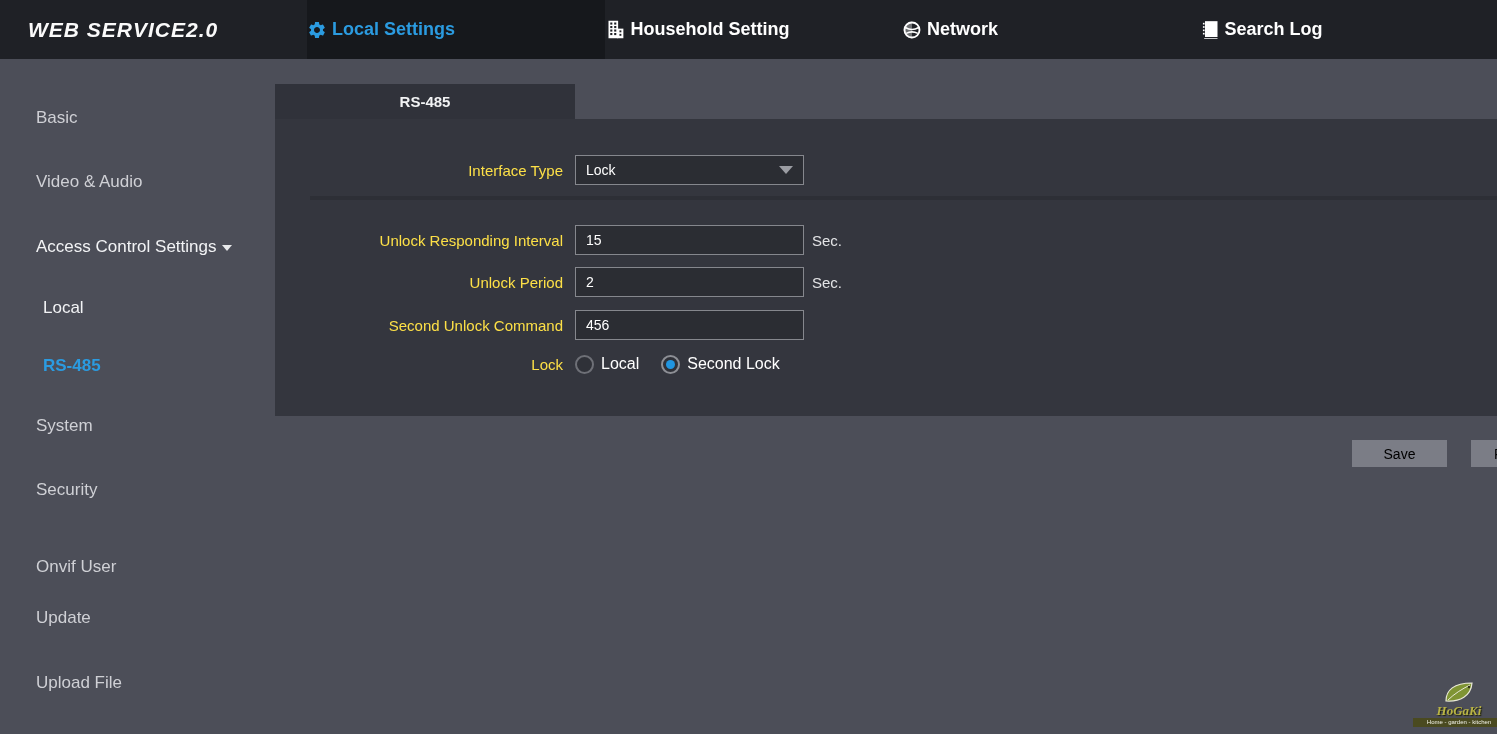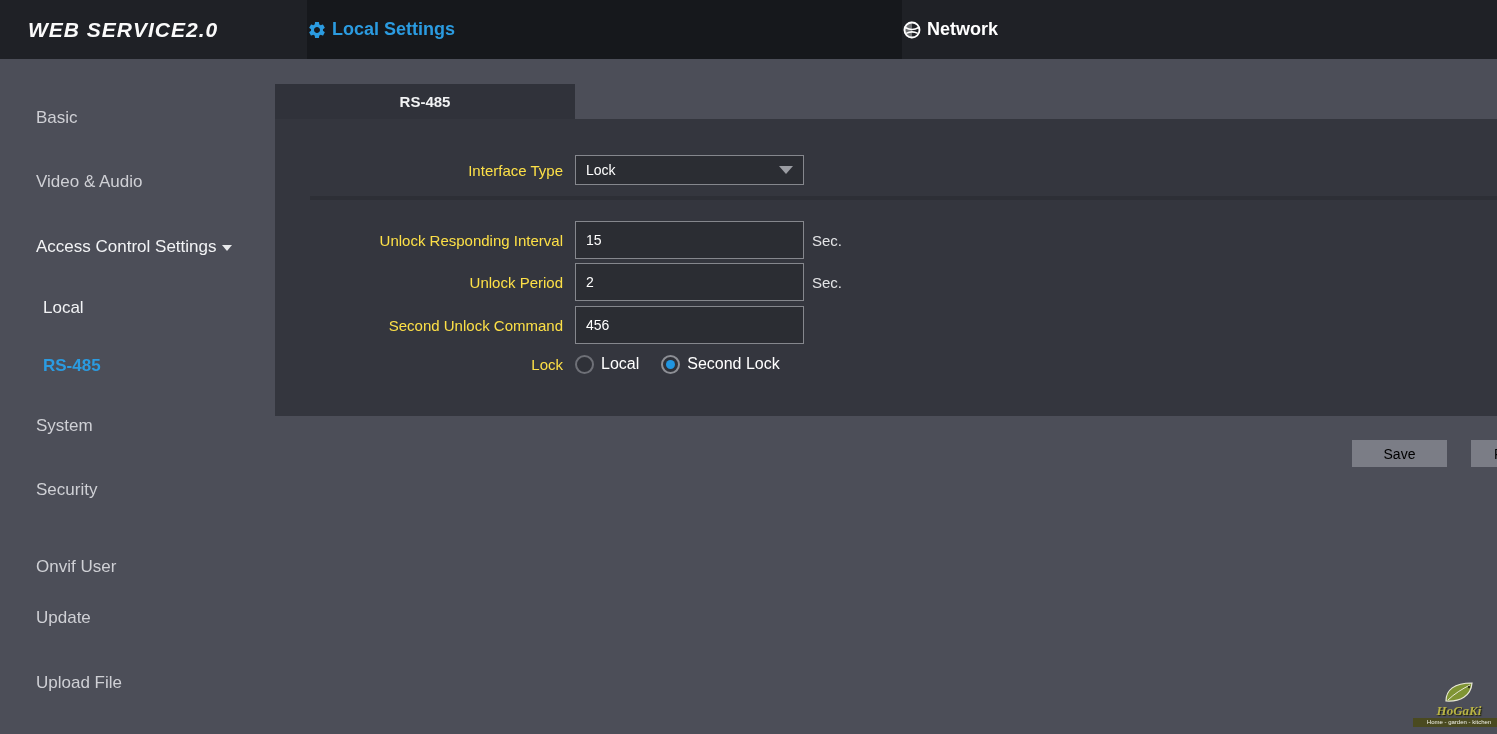--- a/index.html
+++ b/index.html
@@ -49,21 +49,21 @@
   }
   .frow .fgap{width:12px;flex:none;}
   .select-box{
     width:229px;height:30px;box-sizing:border-box;background:#2b2d33;border:1px solid #85878d;
     color:#ffffff;font-size:14px;display:flex;align-items:center;justify-content:space-between;
     padding:0 10px;cursor:pointer;flex:none;
   }
   .tri{width:0;height:0;border-left:7px solid transparent;border-right:7px solid transparent;
     border-top:8px solid #9b9da3;}
   .text-input{
-    width:229px;height:38px;box-sizing:border-box;background:#2b2d33;border:1px solid #85878d;
+    width:229px;height:30px;box-sizing:border-box;background:#2b2d33;border:1px solid #85878d;
     color:#ffffff;font-size:14px;padding:4px 10px;outline:none;flex:none;
     font-family:"Liberation Sans", sans-serif;
   }
   .unit{margin-left:8px;color:#e3e4e6;font-size:15px;}
   .radio-group{display:flex;align-items:center;gap:22px;}
   .radio-opt{display:flex;align-items:center;gap:7px;cursor:pointer;}
   .radio{
     width:19px;height:19px;border-radius:50%;box-sizing:border-box;
     border:2px solid #6e7077;background:#2f3138;position:relative;flex:none;
   }
@@ -102,33 +102,69 @@
 
     <div class="nav-tab active">
       <span class="icon">
         <svg width="20" height="20" viewBox="0 0 24 24" fill="currentColor">
             <path d="M19.14,12.94c0.04-0.3,0.06-0.61,0.06-0.94c0-0.32-0.02-0.64-0.07-0.94l2.03-1.58c0.18-0.14,0.23-0.41,0.12-0.61l-1.92-3.32c-0.12-0.22-0.37-0.29-0.59-0.22l-2.39,0.96c-0.5-0.38-1.03-0.7-1.62-0.94L14.4,2.81c-0.04-0.24-0.24-0.41-0.48-0.41h-3.84c-0.24,0-0.43,0.17-0.47,0.41L9.25,5.35C8.66,5.59,8.12,5.92,7.63,6.29L5.24,5.33c-0.22-0.08-0.47,0-0.59,0.22L2.74,8.87C2.62,9.08,2.66,9.34,2.86,9.48l2.03,1.58C4.84,11.36,4.8,11.69,4.8,12s0.02,0.64,0.07,0.94l-2.03,1.58c-0.18,0.14-0.23,0.41-0.12,0.61l1.92,3.32c0.12,0.22,0.37,0.29,0.59,0.22l2.39-0.96c0.5,0.38,1.03,0.7,1.62,0.94l0.36,2.54c0.05,0.24,0.24,0.41,0.48,0.41h3.84c0.24,0,0.44-0.17,0.47-0.41l0.36-2.54c0.59-0.24,1.13-0.56,1.62-0.94l2.39,0.96c0.22,0.08,0.47,0,0.59-0.22l1.92-3.32c0.12-0.22,0.07-0.47-0.12-0.61L19.14,12.94z M12,15.6c-1.98,0-3.6-1.62-3.6-3.6s1.62-3.6,3.6-3.6s3.6,1.62,3.6,3.6S13.98,15.6,12,15.6z"></path>
           </svg>
       </span>
       <span>Local Settings</span>
     </div>
 
+    <div class="nav-tab">
+      <span class="icon">
+        <svg width="21" height="21" viewBox="0 0 24 24">
+          <rect x="4" y="2" width="11" height="20" fill="#ffffff"></rect>
+          <rect x="14" y="11" width="7" height="11" fill="#ffffff"></rect>
+          <g fill="#1f2126">
+            <rect x="6" y="4" width="2.4" height="2.4"></rect>
+              <rect x="10.5" y="4" width="2.4" height="2.4"></rect>
+            <rect x="6" y="8" width="2.4" height="2.4"></rect>
+              <rect x="10.5" y="8" width="2.4" height="2.4"></rect>
+            <rect x="6" y="12" width="2.4" height="2.4"></rect>
+              <rect x="10.5" y="12" width="2.4" height="2.4"></rect>
+            <rect x="6" y="16" width="2.4" height="2.4"></rect>
+              <rect x="10.5" y="16" width="2.4" height="2.4"></rect>
+            <rect x="16.5" y="13" width="2.2" height="2.2"></rect>
+              <rect x="16.5" y="17" width="2.2" height="2.2"></rect>
+          </g>
+        </svg>
+      </span>
+      <span>Household Setting</span>
+    </div>
 
     <div class="nav-tab">
       <span class="icon">
         <svg width="20" height="20" viewBox="0 0 24 24" fill="none" stroke="#ffffff">
           <circle cx="12" cy="12" r="9" stroke-width="2.2"></circle>
           <path d="M12 3 a9 9 0 0 0 0 18" stroke-width="2.2" fill="#ffffff" opacity="0.35"></path>
           <path d="M4 9 C9 12, 15 12, 20 9" stroke-width="1.8"></path>
           <path d="M5 16 C10 13.5, 14 13.5, 19 16" stroke-width="1.8"></path>
         </svg>
       </span>
       <span>Network</span>
     </div>
 
+    <div class="nav-tab">
+      <span class="icon">
+        <svg width="20" height="21" viewBox="0 0 24 24">
+          <rect x="6" y="2" width="15" height="19" fill="#ffffff"></rect>
+          <g fill="#ffffff">
+            <rect x="3.5" y="4" width="2" height="2"></rect>
+            <rect x="3.5" y="8" width="2" height="2"></rect>
+            <rect x="3.5" y="12" width="2" height="2"></rect>
+            <rect x="3.5" y="16" width="2" height="2"></rect>
+          </g>
+          <rect x="5" y="22.2" width="16" height="1.2" fill="#ffffff" opacity="0.75"></rect>
+        </svg>
+      </span>
+      <span>Search Log</span>
+    </div>
 
   </div>
 </div>
 
 <div class="side-item" style="top:107px">
   <span>Basic</span>
 </div>
 <div class="side-item" style="top:171px">
   <span>Video &amp; Audio</span>
 </div>

